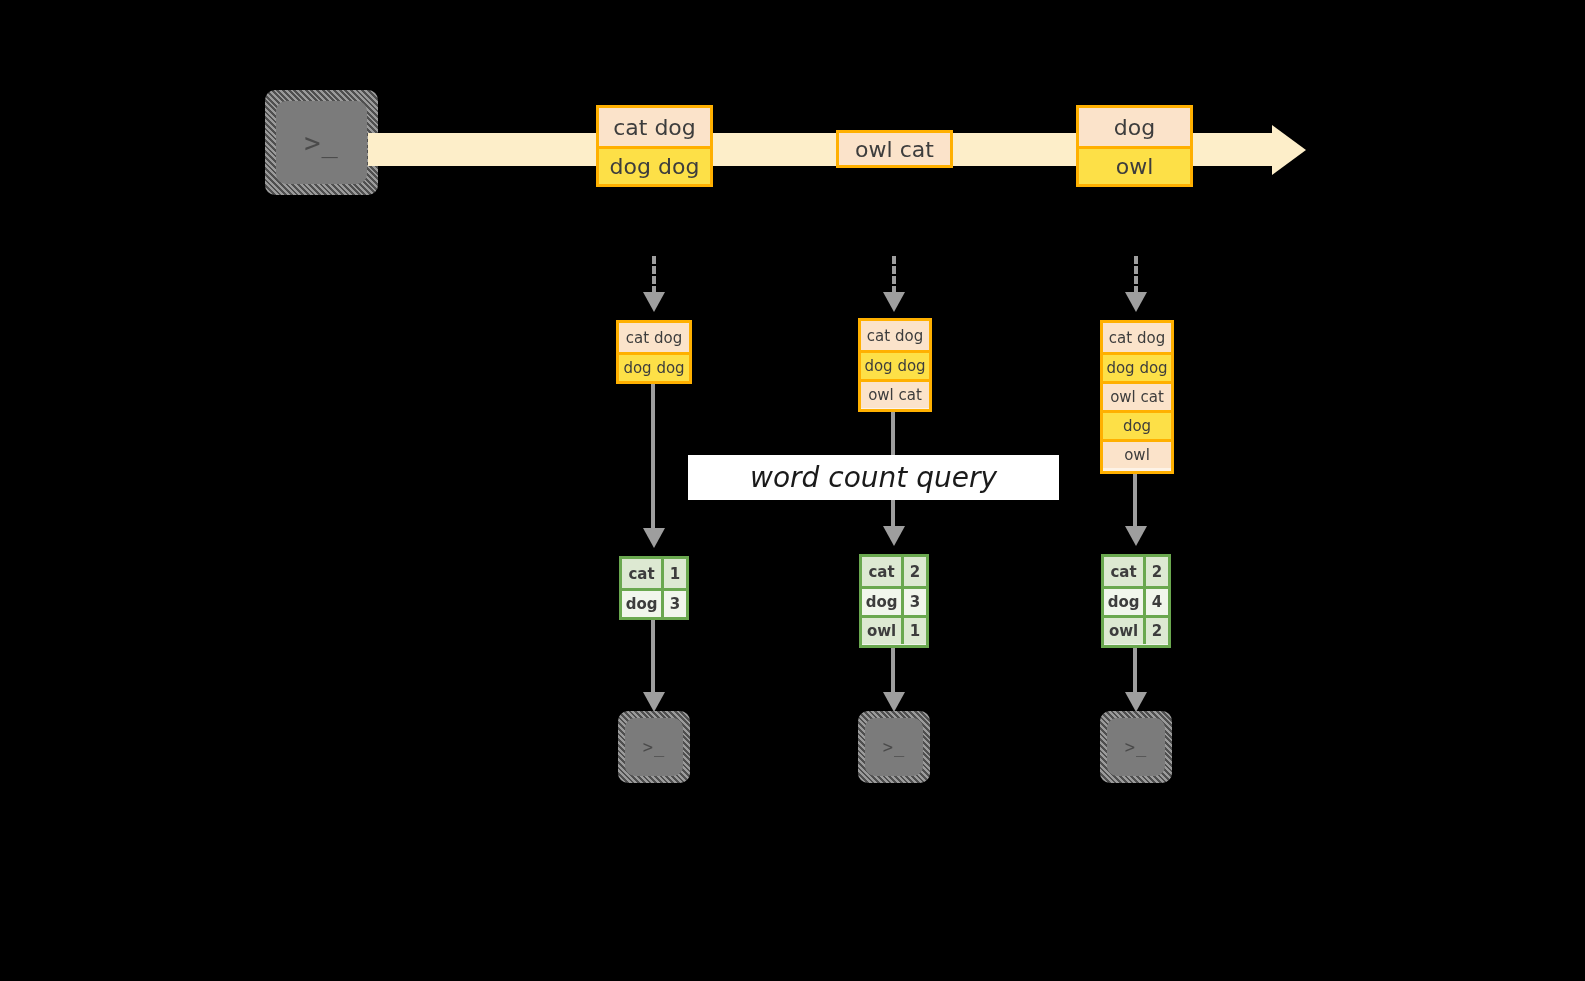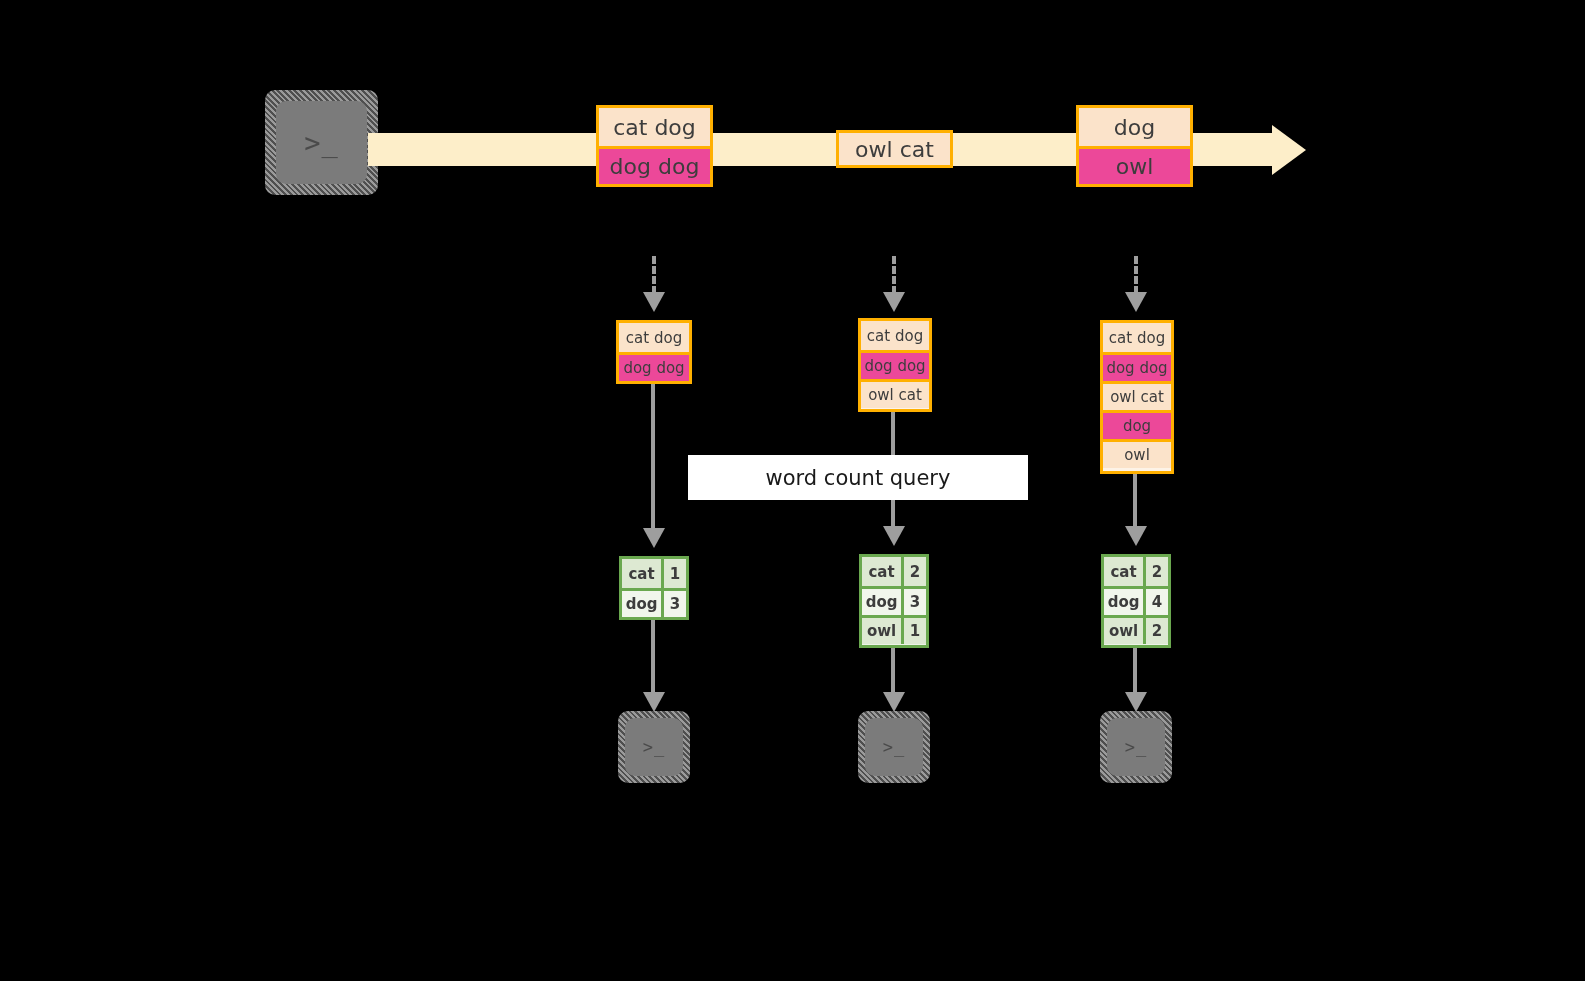--- a/index.html
+++ b/index.html
@@ -69,21 +69,21 @@
   }
   .obox .cell {
     box-sizing: border-box;
     display: flex;
     align-items: center;
     justify-content: center;
     color: #3d3d3d;
     white-space: nowrap;
   }
   .obox .cell.dark  { background: #fbe3ca; }
-  .obox .cell.light { background: #ec4899; }
+  .obox .cell.light { background: #fde047; }
   .obox .cell + .cell { border-top: 3px solid #ffb000; }
 
   
   .gbox {
     position: absolute;
     border: 3px solid #6aa84f;
     box-sizing: border-box;
     background: #eef4e8;
   }
   .gbox .grow {
@@ -259,15 +259,15 @@
 
   <div class="aline" style="left:1133px; top:648px; width:4px; height:48px;"></div>
   <div class="ahead" style="left:1125px; top:692px;"></div>
 
   <div class="term" style="left:1100px; top:711px; width:72px; height:72px;">
     <div class="hatch"></div>
     <div class="body" style="left:7px; top:7px; right:7px; bottom:7px;"></div>
     <div class="glyph" style="font-size:17px;">&gt;_</div>
   </div>
 
-  <div class="qlabel" style="left:688px; top:455px; width:340px; height:45px; font-size:21px;">word count query</div>
+  <div class="qlabel" style="left:688px; top:455px; width:371px; height:45px; font-size:28px;font-style:italic;">word count query</div>
 
 </div>
 
 </body></html>

